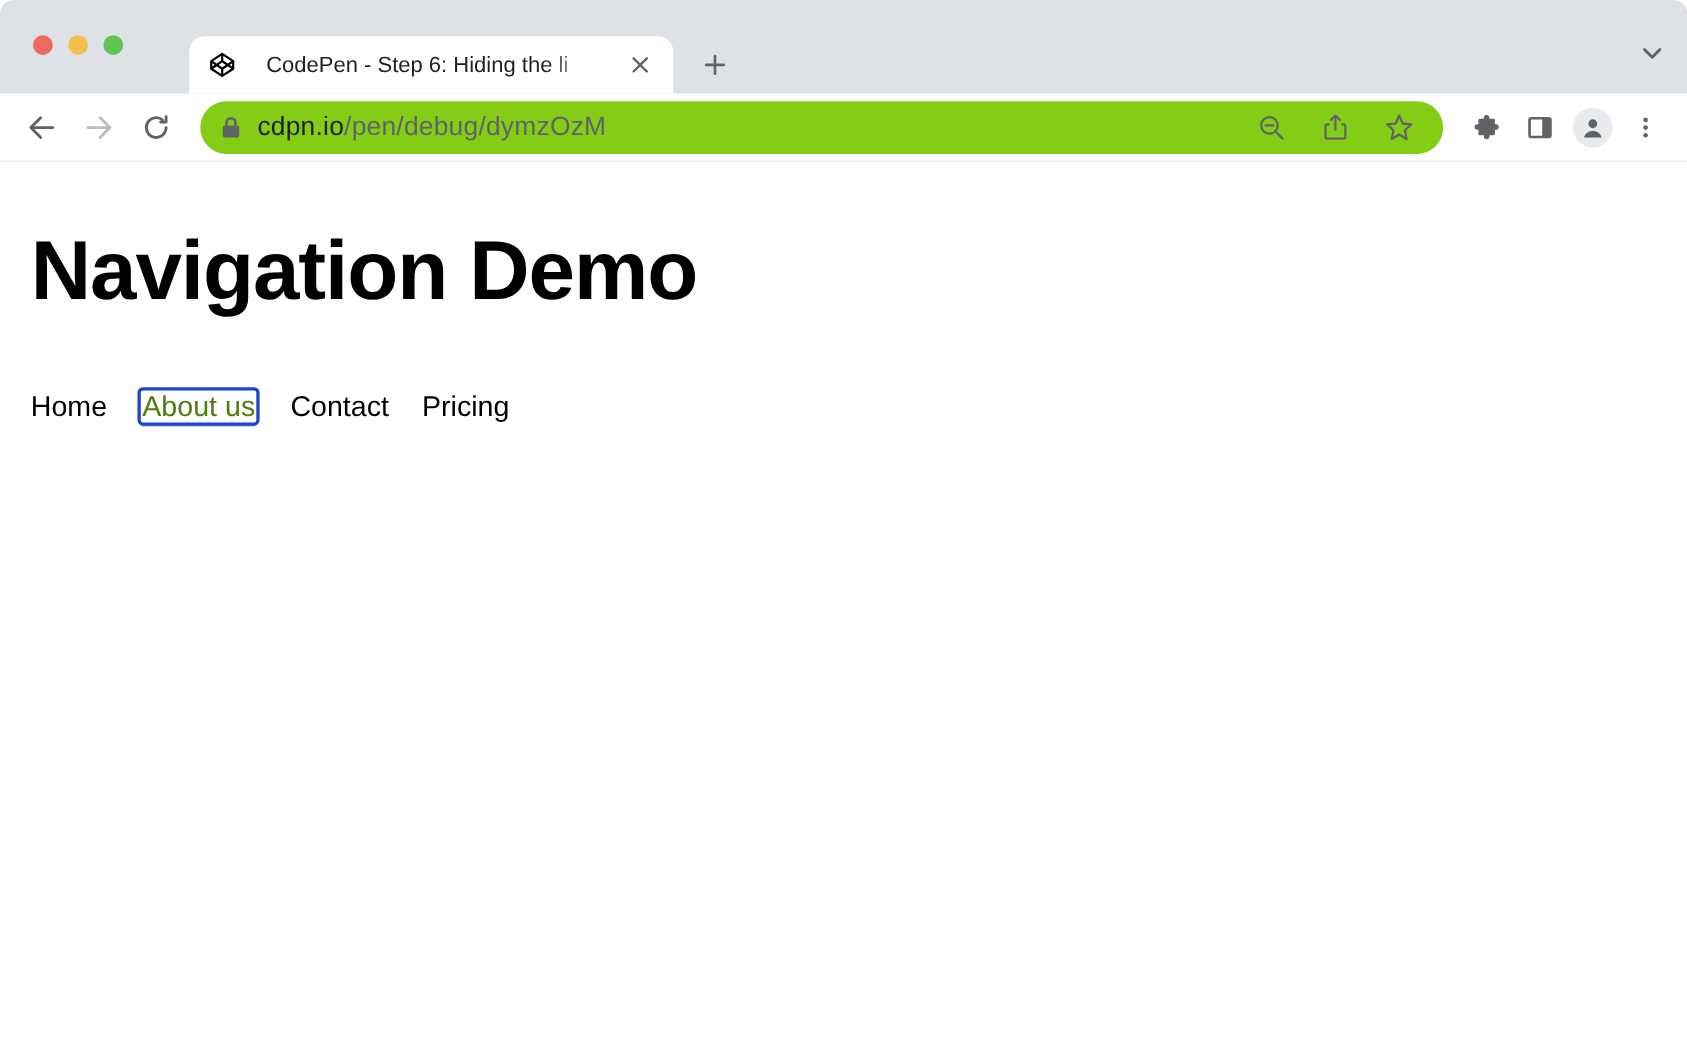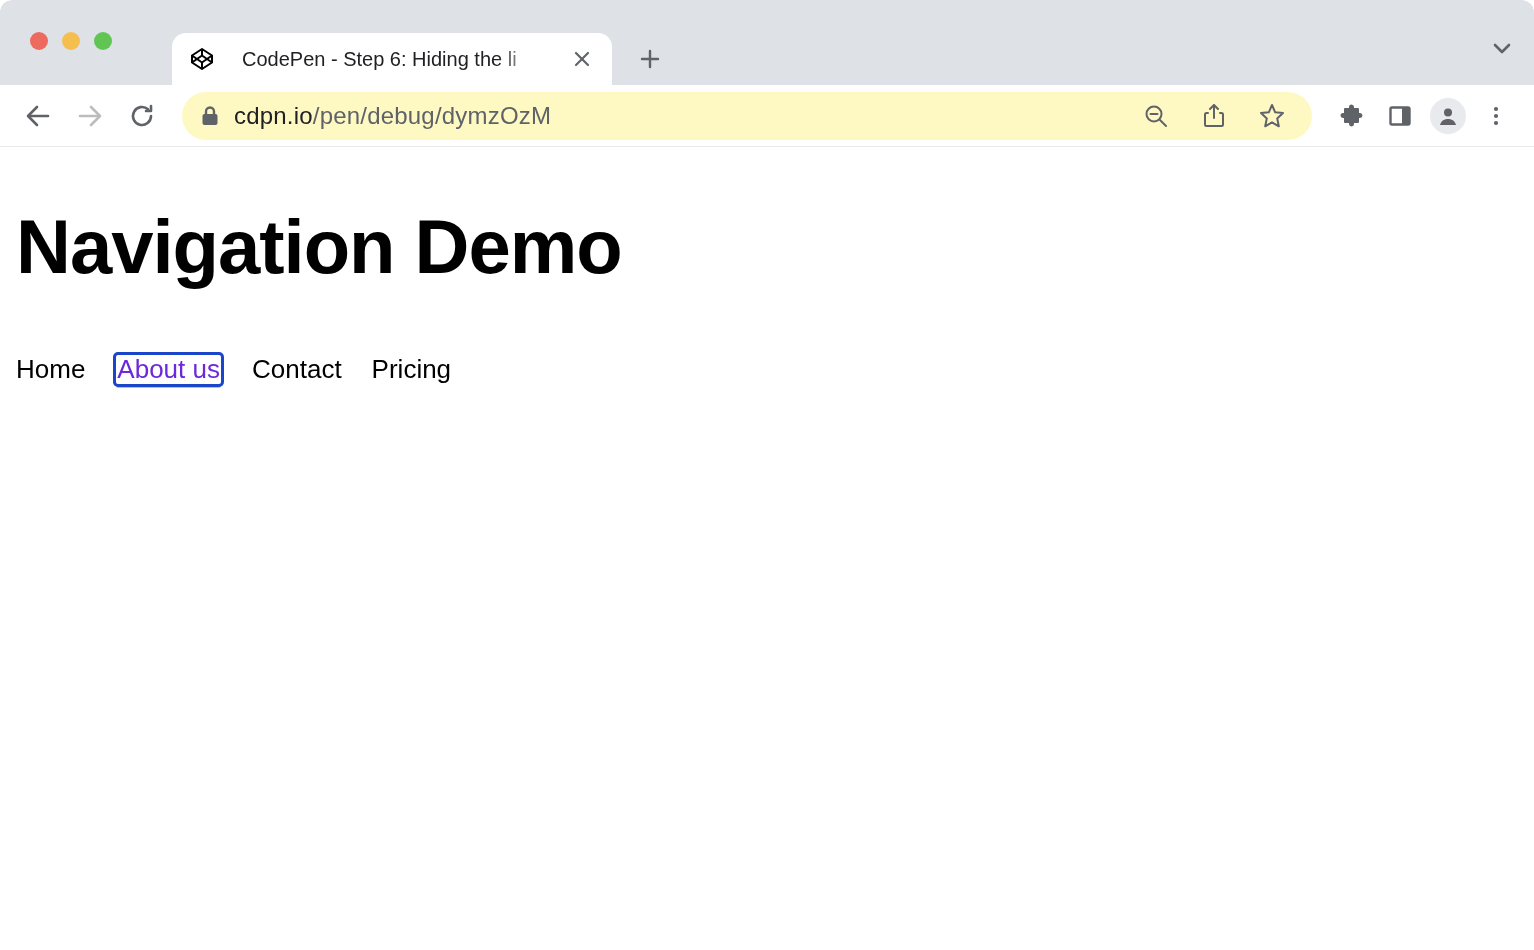--- a/index.html
+++ b/index.html
@@ -100,21 +100,21 @@
       height: 44px;
       display: flex;
       align-items: center;
       justify-content: center;
       color: #5f6368;
       border-radius: 50%;
     }
     .tbtn.disabled { color: #babcbe; }
     .omnibox {
       flex: 1;
-      background: #fef9c3;
+      background: #84cc16;
       border-radius: 30px;
       height: 48px;
       display: flex;
       align-items: center;
       padding: 0 18px;
       gap: 14px;
       margin: 0 10px;
     }
     .url {
       font-size: 24px;
@@ -130,39 +130,40 @@
       border-radius: 50%;
       background: #e8eaed;
       display: flex;
       align-items: center;
       justify-content: center;
       color: #5f6368;
     }
     
     .page {
       padding: 56px 16px 0 16px;
+      margin-left: 12px;
     }
     .page h1 {
       font-size: 76px;
       font-weight: 800;
       letter-spacing: -1px;
     }
     .nav {
       margin-top: 64px;
       display: flex;
       gap: 30px;
       font-size: 26px;
     }
     .nav a {
       color: #000;
       text-decoration: none;
       line-height: 1.2;
     }
     .nav a.focused {
-      color: #6d28d9;
+      color: #4d7c0f;
       outline: 3px solid #1c46c9;
       outline-offset: -1px;
       border-radius: 3px;
       box-shadow: 0 4px 0 -1px rgba(28,70,201,0.35);
       padding: 0 2px;
     }
     svg { display: block; }
   </style>
 </head>
 <body>

